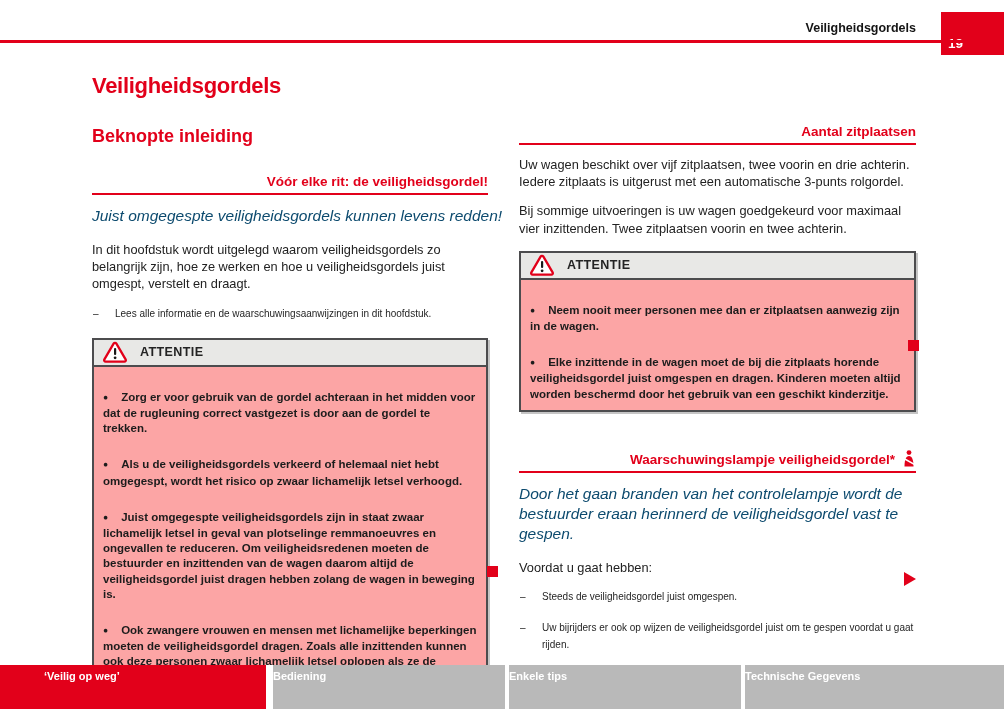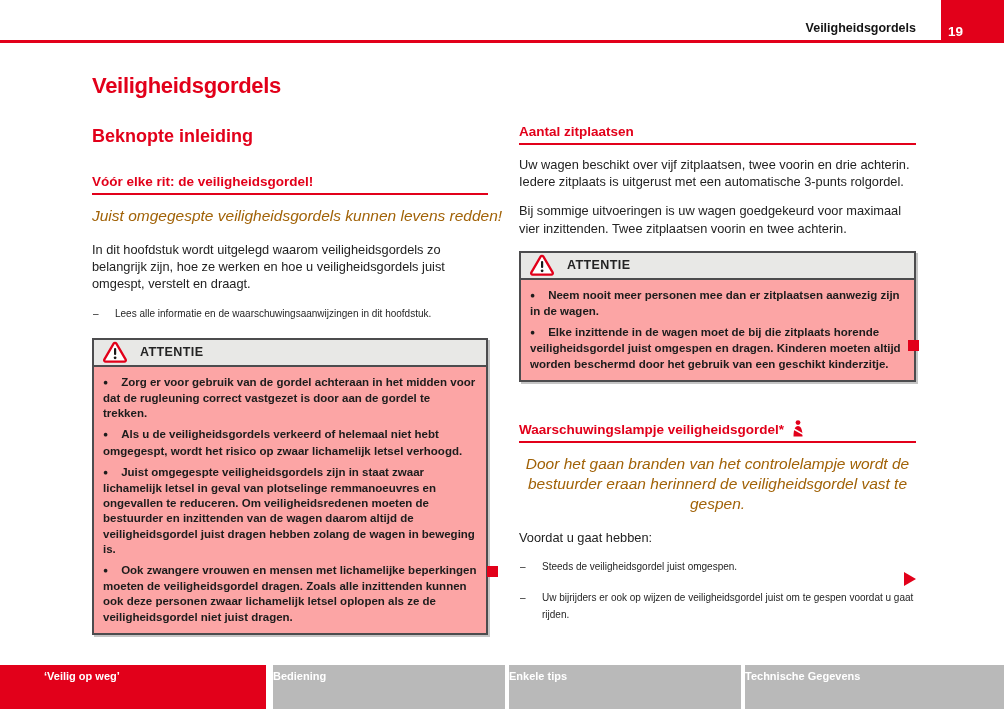--- a/index.html
+++ b/index.html
@@ -12,45 +12,45 @@
   *{box-sizing:border-box;}
   html,body{margin:0;padding:0;background:#fff;}
   .page{
     position:relative;width:1004px;height:709px;background:#fff;overflow:hidden;
     font-family:"Liberation Sans",sans-serif;color:var(--ink);
   }
 
   
   .chapter-title{position:absolute;top:21px;right:88px;font-size:12.5px;font-weight:bold;color:#141414;}
   .top-rule{position:absolute;top:40px;left:0;width:1004px;height:3px;background:var(--red);}
-  .pagenum-box{position:absolute;top:0;right:0;width:63px;height:43px;background:var(--red);}
+  .pagenum-box{position:absolute;top:12px;right:0;width:63px;height:43px;background:var(--red);}
   .pagenum{position:absolute;left:7px;bottom:4px;color:#fff;font-weight:bold;font-size:13.5px;}
 
   
   .col-left{position:absolute;left:92px;top:73px;width:396px;}
   .col-right{position:absolute;left:519px;top:124px;width:397px;}
 
   .h1{color:var(--red);font-size:22px;font-weight:bold;letter-spacing:-0.3px;margin:0 0 27px;}
   .h2{color:var(--red);font-size:18px;font-weight:bold;margin:0 0 27px;}
   .h3{color:var(--red);font-size:13.5px;font-weight:bold;border-bottom:2px solid var(--red);
-      padding-bottom:4px;margin:0 0 11px;}
-  .lead{font-style:italic;font-size:15.5px;line-height:20px;margin:0 0 15px;color:#a16207;text-align:center;}
+      padding-bottom:4px;margin:0 0 11px;text-align:right;}
+  .lead{font-style:italic;font-size:15.5px;line-height:20px;margin:0 0 15px;color:#0c4a6e;}
   .nowrap{white-space:nowrap;}
   .body-p{font-size:12.8px;line-height:17.2px;margin:0 0 12px;color:#222;}
   .body-p .b{font-weight:normal;}
   .dash-item{position:relative;padding-left:23px;font-size:10px;line-height:17.2px;margin:0 0 14px;}
   .dash-item::before{content:"–";position:absolute;left:1px;top:0;}
 
   
   .warnbox{border:2px solid var(--box-border);background:#fca5a5;box-shadow:2px 2px 0 rgba(150,150,150,.55);}
   .warnbox-header{display:flex;align-items:center;gap:13px;background:var(--box-head);
       border-bottom:2px solid var(--box-border);height:27px;padding:0 9px;}
   .warnbox-title{font-size:12.5px;font-weight:bold;letter-spacing:.4px;color:#232323;}
   .warnbox-body{padding:2px 9px 8px 9px;}
-  .witem{font-size:11.5px;font-weight:bold;line-height:15.2px;margin:6px 0 0;color:#1c1c1c;}
+  .witem{font-size:11.5px;font-weight:bold;line-height:15.2px;margin:21px 0 0;color:#1c1c1c;}
   .witem .bullet{display:inline;}
   .witem .bullet::before{content:"●";font-size:8.5px;margin-right:13px;position:relative;top:-1px;}
   .mt16{margin-top:16px;}
   .mt14{margin-top:14px;}
 
   .lamp-section{margin-top:38px;}
   .belt-icon{vertical-align:-3px;margin-left:7px;}
 
   
   .end-marker{position:absolute;width:11px;height:11px;background:var(--red);}

